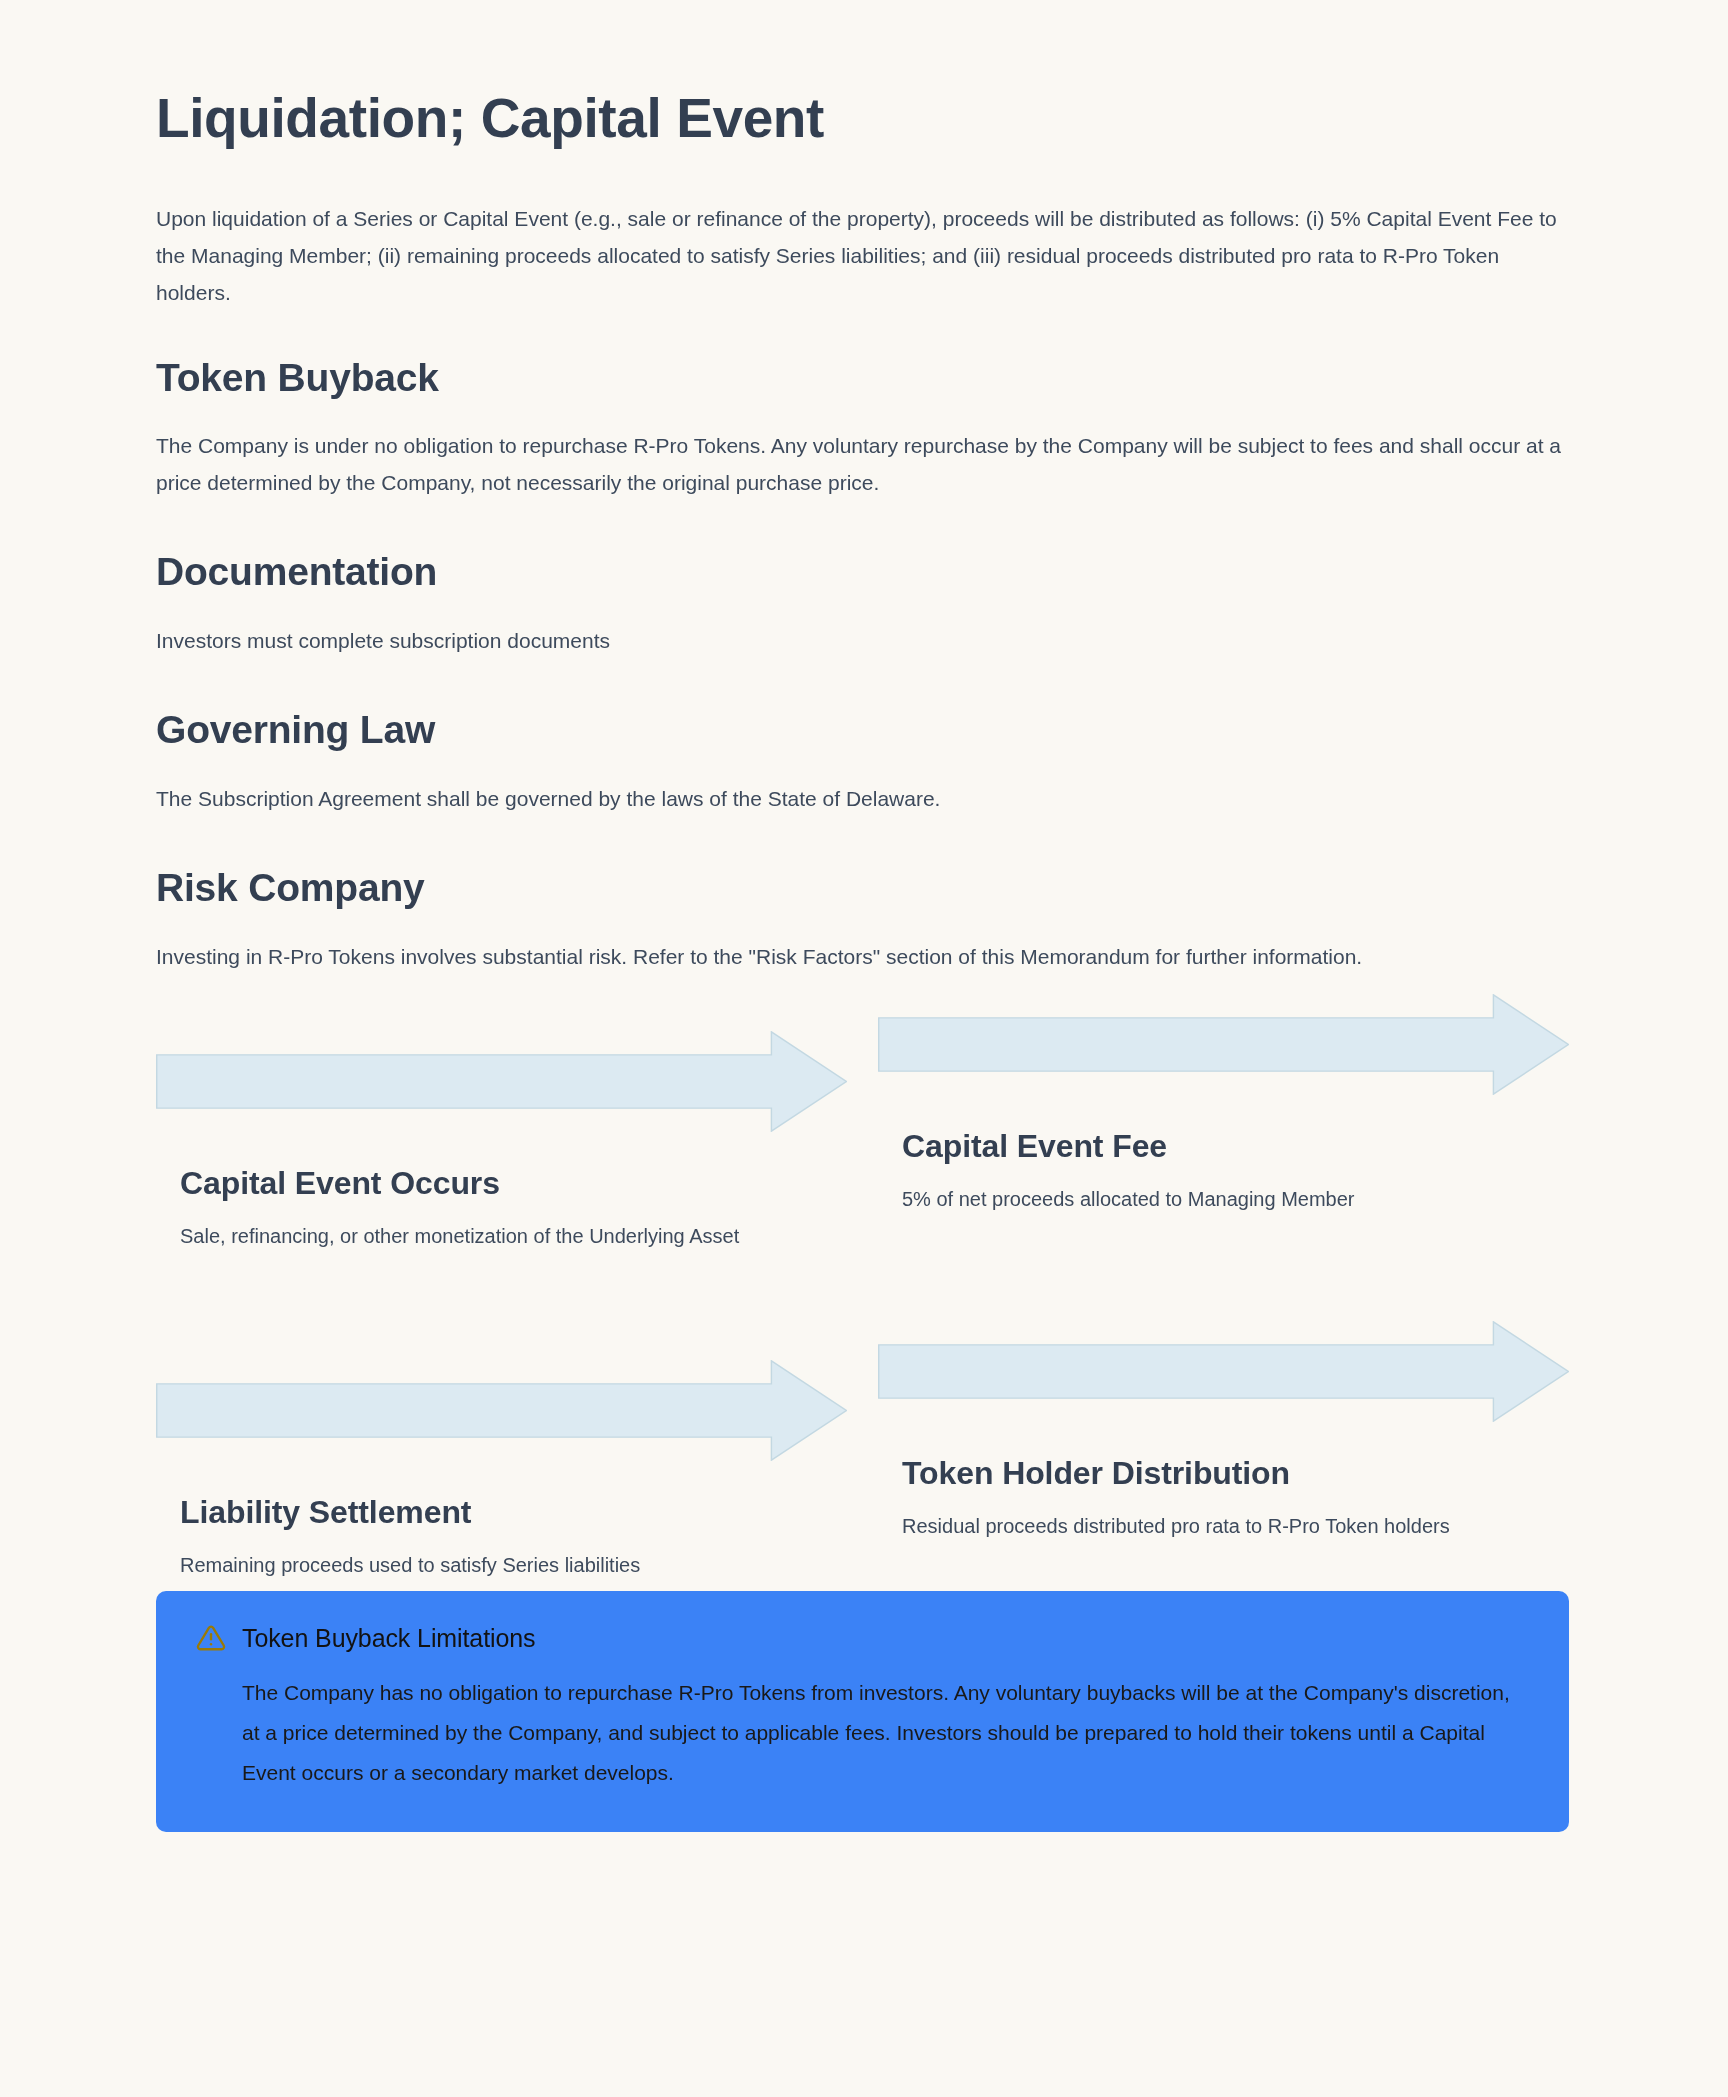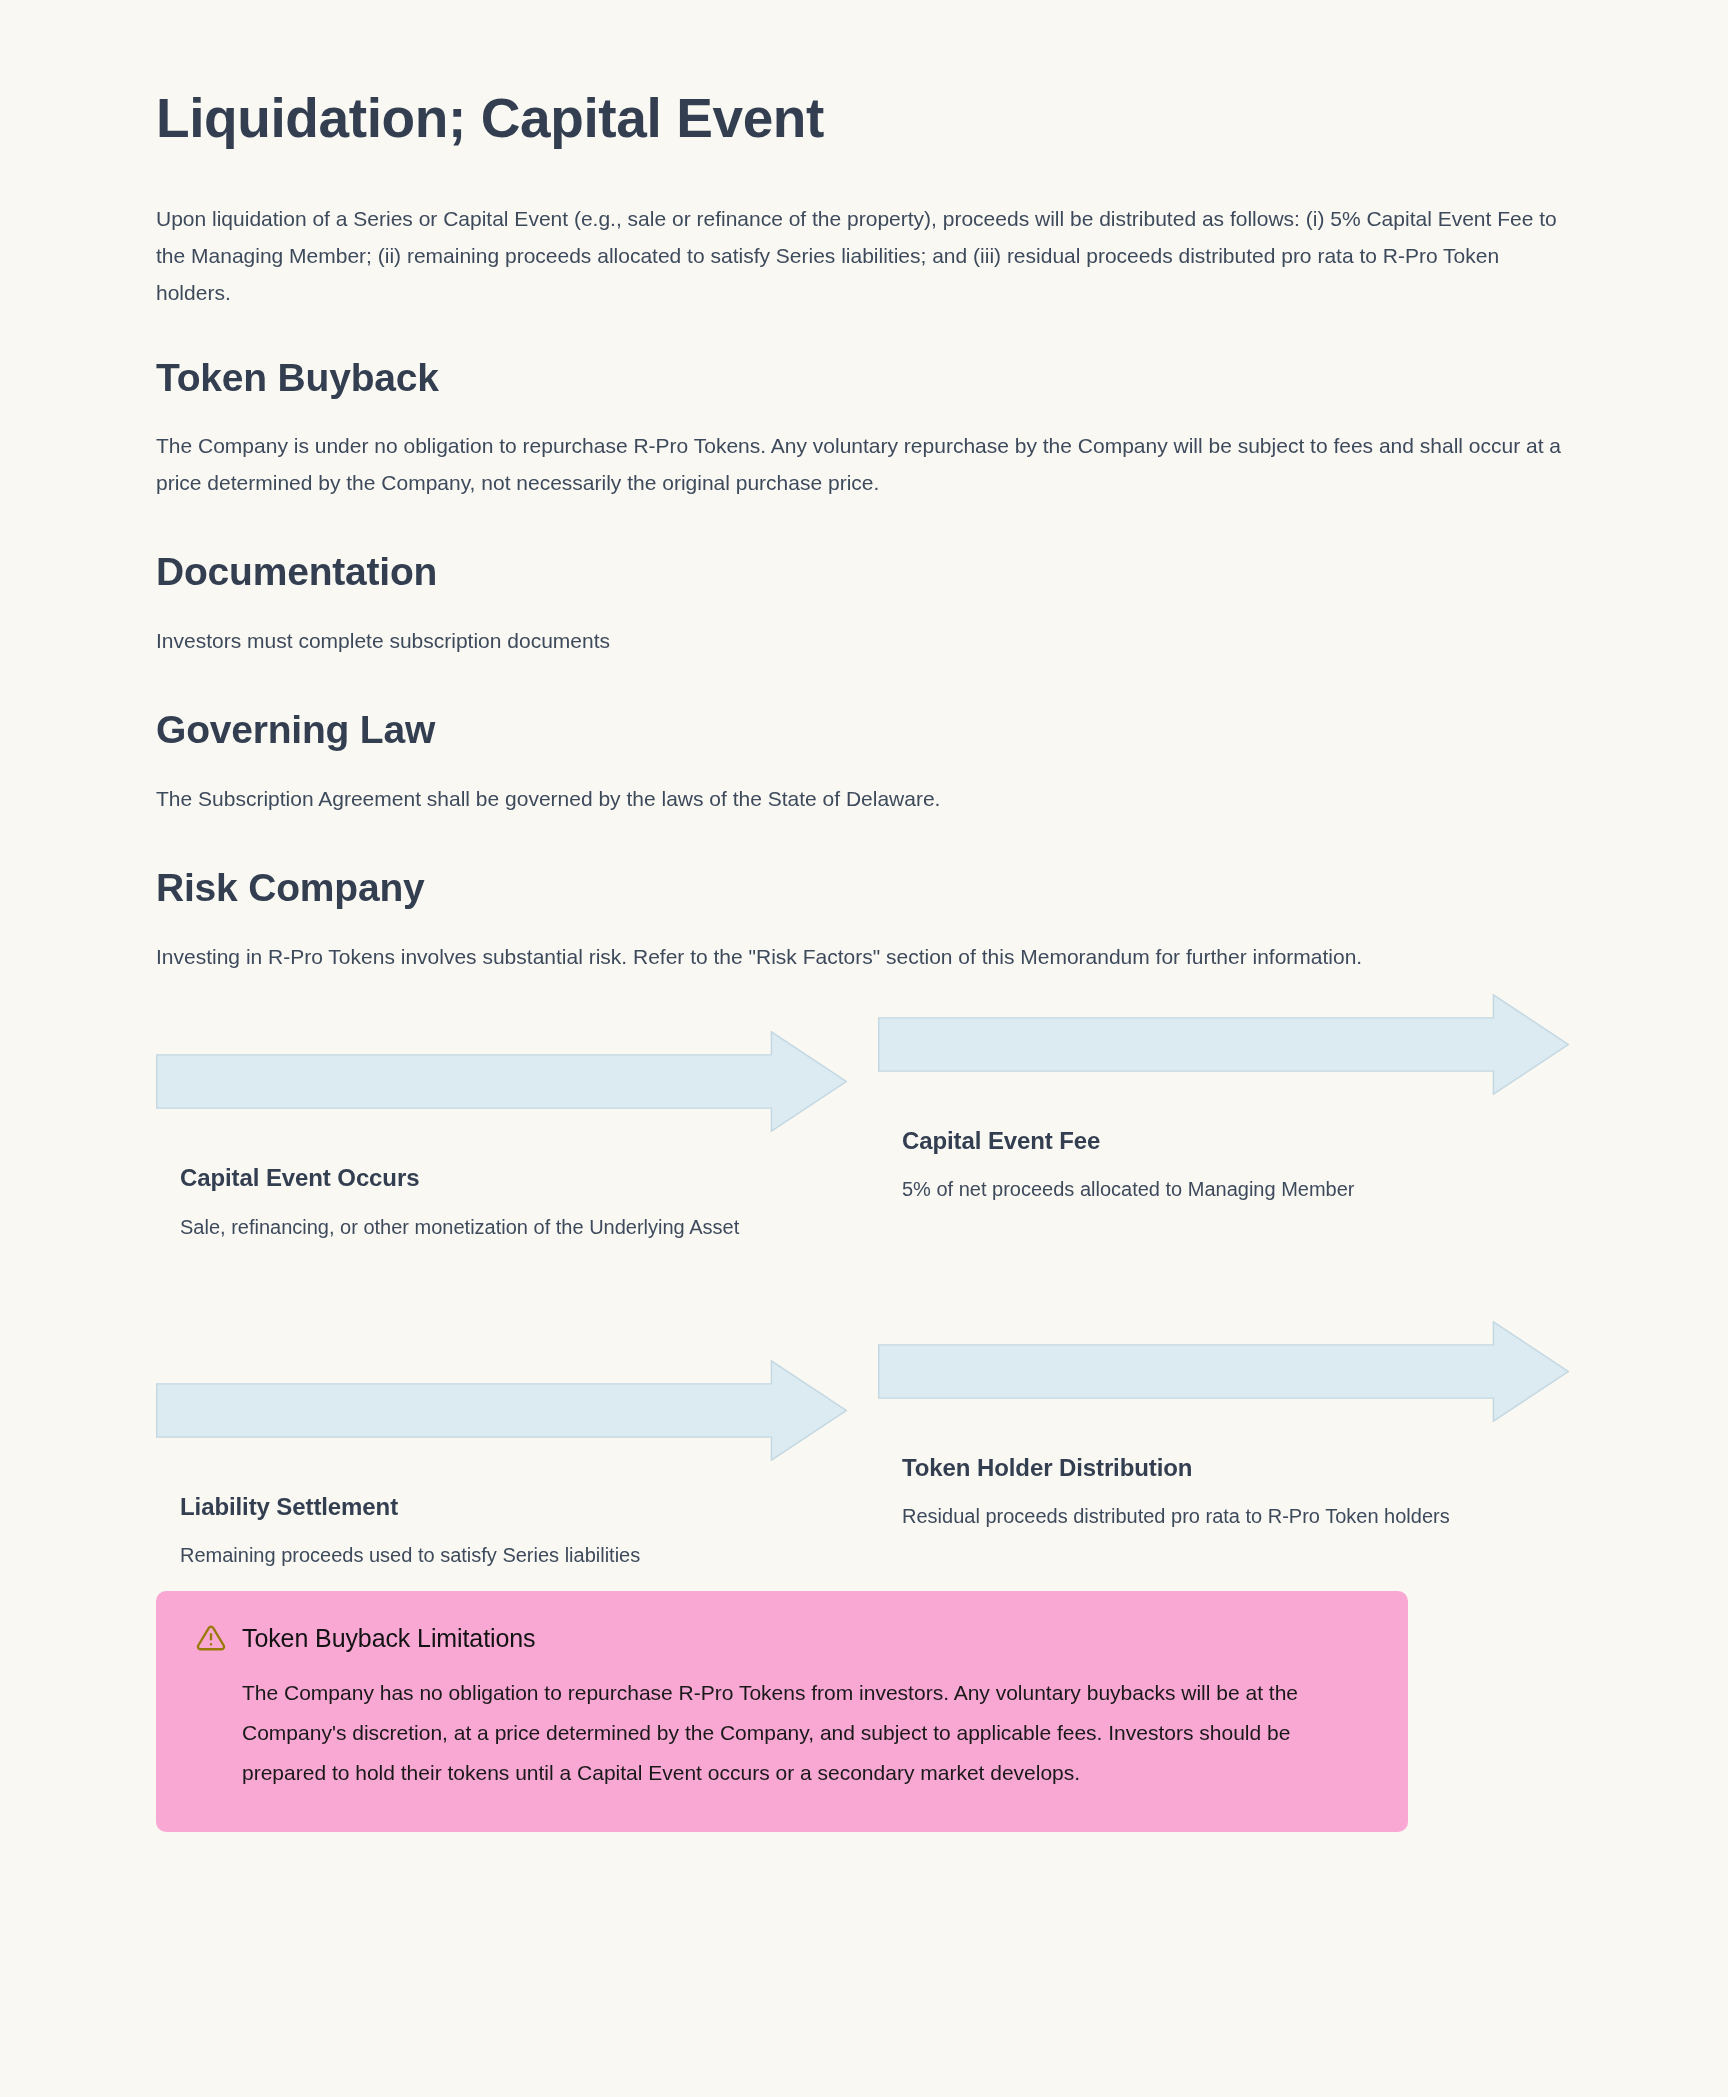--- a/index.html
+++ b/index.html
@@ -83,42 +83,42 @@
 
   .arrow-wrap {
     width: 691px;
     height: 101px;
     display: block;
   }
   .arrow-wrap svg { display: block; }
 
   .flow-label {
     color: #333f51;
-    font-size: 24px;
+    font-size: 32px;
     font-weight: 700;
     letter-spacing: -0.1px;
     line-height: 1.2;
     margin: 32px 0 0 24px;
   }
 
   .flow-desc {
     color: #3d4a5c;
     font-size: 20px;
     font-weight: 400;
     line-height: 38px;
     margin: 14.4px 0 0 24px;
     max-width: 573px;
   }
 
   
   .callout {
     position: relative;
     margin-top: 26px;
-    width: 1252px;
-    background: #f9a8d4;
+    width: 1413px;
+    background: #3b82f6;
     border-radius: 10px;
     padding: 32px 40px 39px 40px;
     box-sizing: border-box;
   }
 
   .callout-head {
     display: flex;
     align-items: center;
     gap: 16px;
   }

